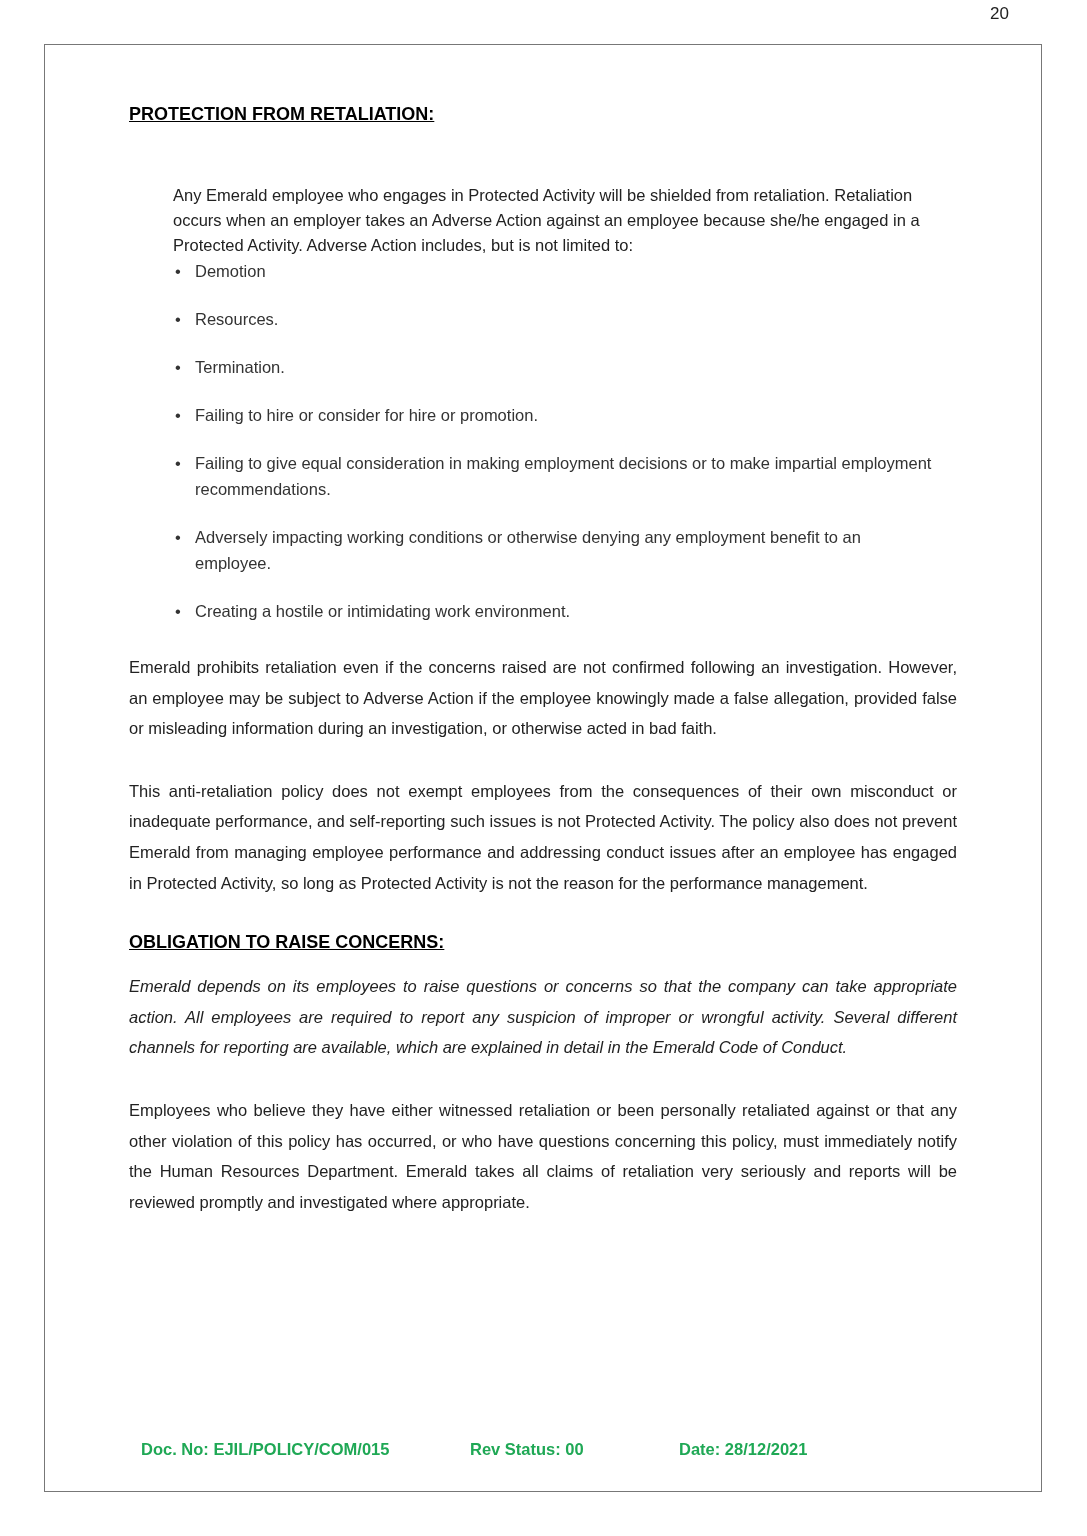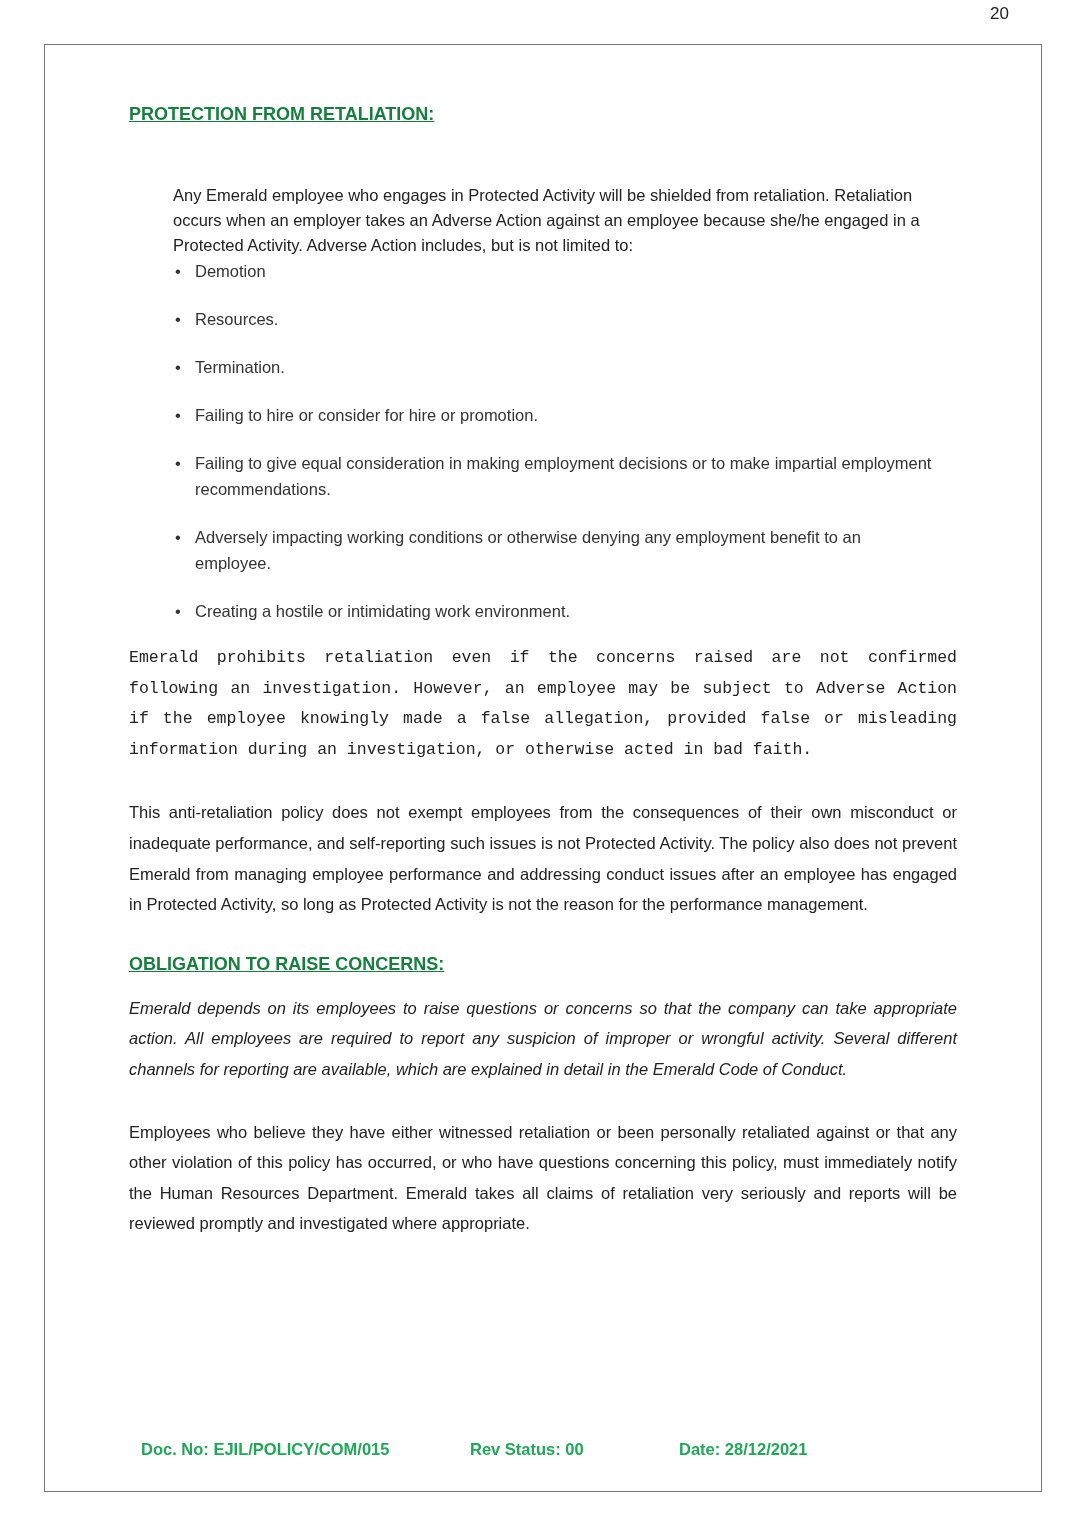--- a/index.html
+++ b/index.html
@@ -1,20 +1,20 @@
 <!DOCTYPE html>
 <html><head>
 <meta charset="utf-8">
 <style>
   html, body { margin:0; padding:0; background:#ffffff; }
   body { width:1087px; height:1536px; position:relative; font-family:"Liberation Sans", sans-serif; color:#222; overflow:hidden; }
   .page-num { position:absolute; top:4px; right:78px; font-size:17px; color:#222;margin-left:16px; }
   .frame { position:absolute; left:44px; top:44px; width:998px; height:1448px; border:1.5px solid #777; box-sizing:border-box; }
   .content { position:absolute; left:129px; top:104px; width:828px; }
-  .heading { color:#15803d; font-weight:bold; text-decoration:underline; font-size:18px; margin:0; }
+  .heading { color:#000000; font-weight:bold; text-decoration:underline; font-size:18px; margin:0; }
   .p { font-size:16.5px; margin:0; }
   .p.tight { line-height:25px;margin-left:44px; }
   .p.loose { line-height:30.6px; text-align:justify; }
   ul.bullets { list-style:none; margin:0; padding:0 0 0 46px; }
   ul.bullets li { position:relative; font-size:16.5px; line-height:26px; padding-left:20px; color:#333; margin-bottom:22px; }
   ul.bullets li .dot { position:absolute; left:0; top:0; }
   ul.bullets li .txt { display:block; }
   .footer { position:absolute; top:1440px; left:129px; font-size:16.5px; font-weight:bold; color:#1fa855; }
   .footer span { position:absolute; white-space:nowrap; }
 </style>
@@ -54,21 +54,21 @@
     <li style="padding-right:20px;">
         <span class="dot">•</span>
         <span class="txt">Adversely impacting working conditions or otherwise denying any employment benefit to an employee.</span>
       </li>
     <li style="margin-bottom:0;">
         <span class="dot">•</span>
         <span class="txt">Creating a hostile or intimidating work environment.</span>
       </li>
   </ul>
 
-  <p class="p loose" style="margin-top:19px;font-family:Liberation Mono, monospace;">Emerald prohibits retaliation even if the concerns raised are not confirmed following an  investigation. However, an employee may be subject to Adverse Action if the employee knowingly made a false allegation, provided false or misleading information during an investigation, or otherwise acted in bad faith.</p>
+  <p class="p loose" style="margin-top:28px;">Emerald prohibits retaliation even if the concerns raised are not confirmed following an  investigation. However, an employee may be subject to Adverse Action if the employee knowingly made a false allegation, provided false or misleading information during an investigation, or otherwise acted in bad faith.</p>
 
   <p class="p loose" style="margin-top:32px;">This anti-retaliation policy does not exempt employees from the consequences of their own misconduct or inadequate performance, and self-reporting such issues is not Protected Activity. The policy also does not prevent Emerald from managing employee performance and addressing conduct issues after an employee has engaged in Protected Activity, so long as Protected Activity is not the reason for the performance management.</p>
 
   <h2 class="heading" style="margin-top:34px;">OBLIGATION TO RAISE CONCERNS:</h2>
 
   <p class="p loose" style="margin-top:18px;font-style:italic;">Emerald depends on its employees to raise questions or concerns so that the company can take appropriate action. All employees are required to report any suspicion of improper or wrongful activity. Several different channels for reporting are available, which are explained in detail in the Emerald Code of Conduct.</p>
 
   <p class="p loose" style="margin-top:32px;">Employees who believe they have either witnessed retaliation or been personally retaliated against  or that any other violation of this policy has occurred, or who have questions concerning this policy, must immediately notify the Human Resources Department. Emerald takes all claims of retaliation very seriously and reports will be reviewed promptly and investigated where appropriate.</p>
 </div>
 

